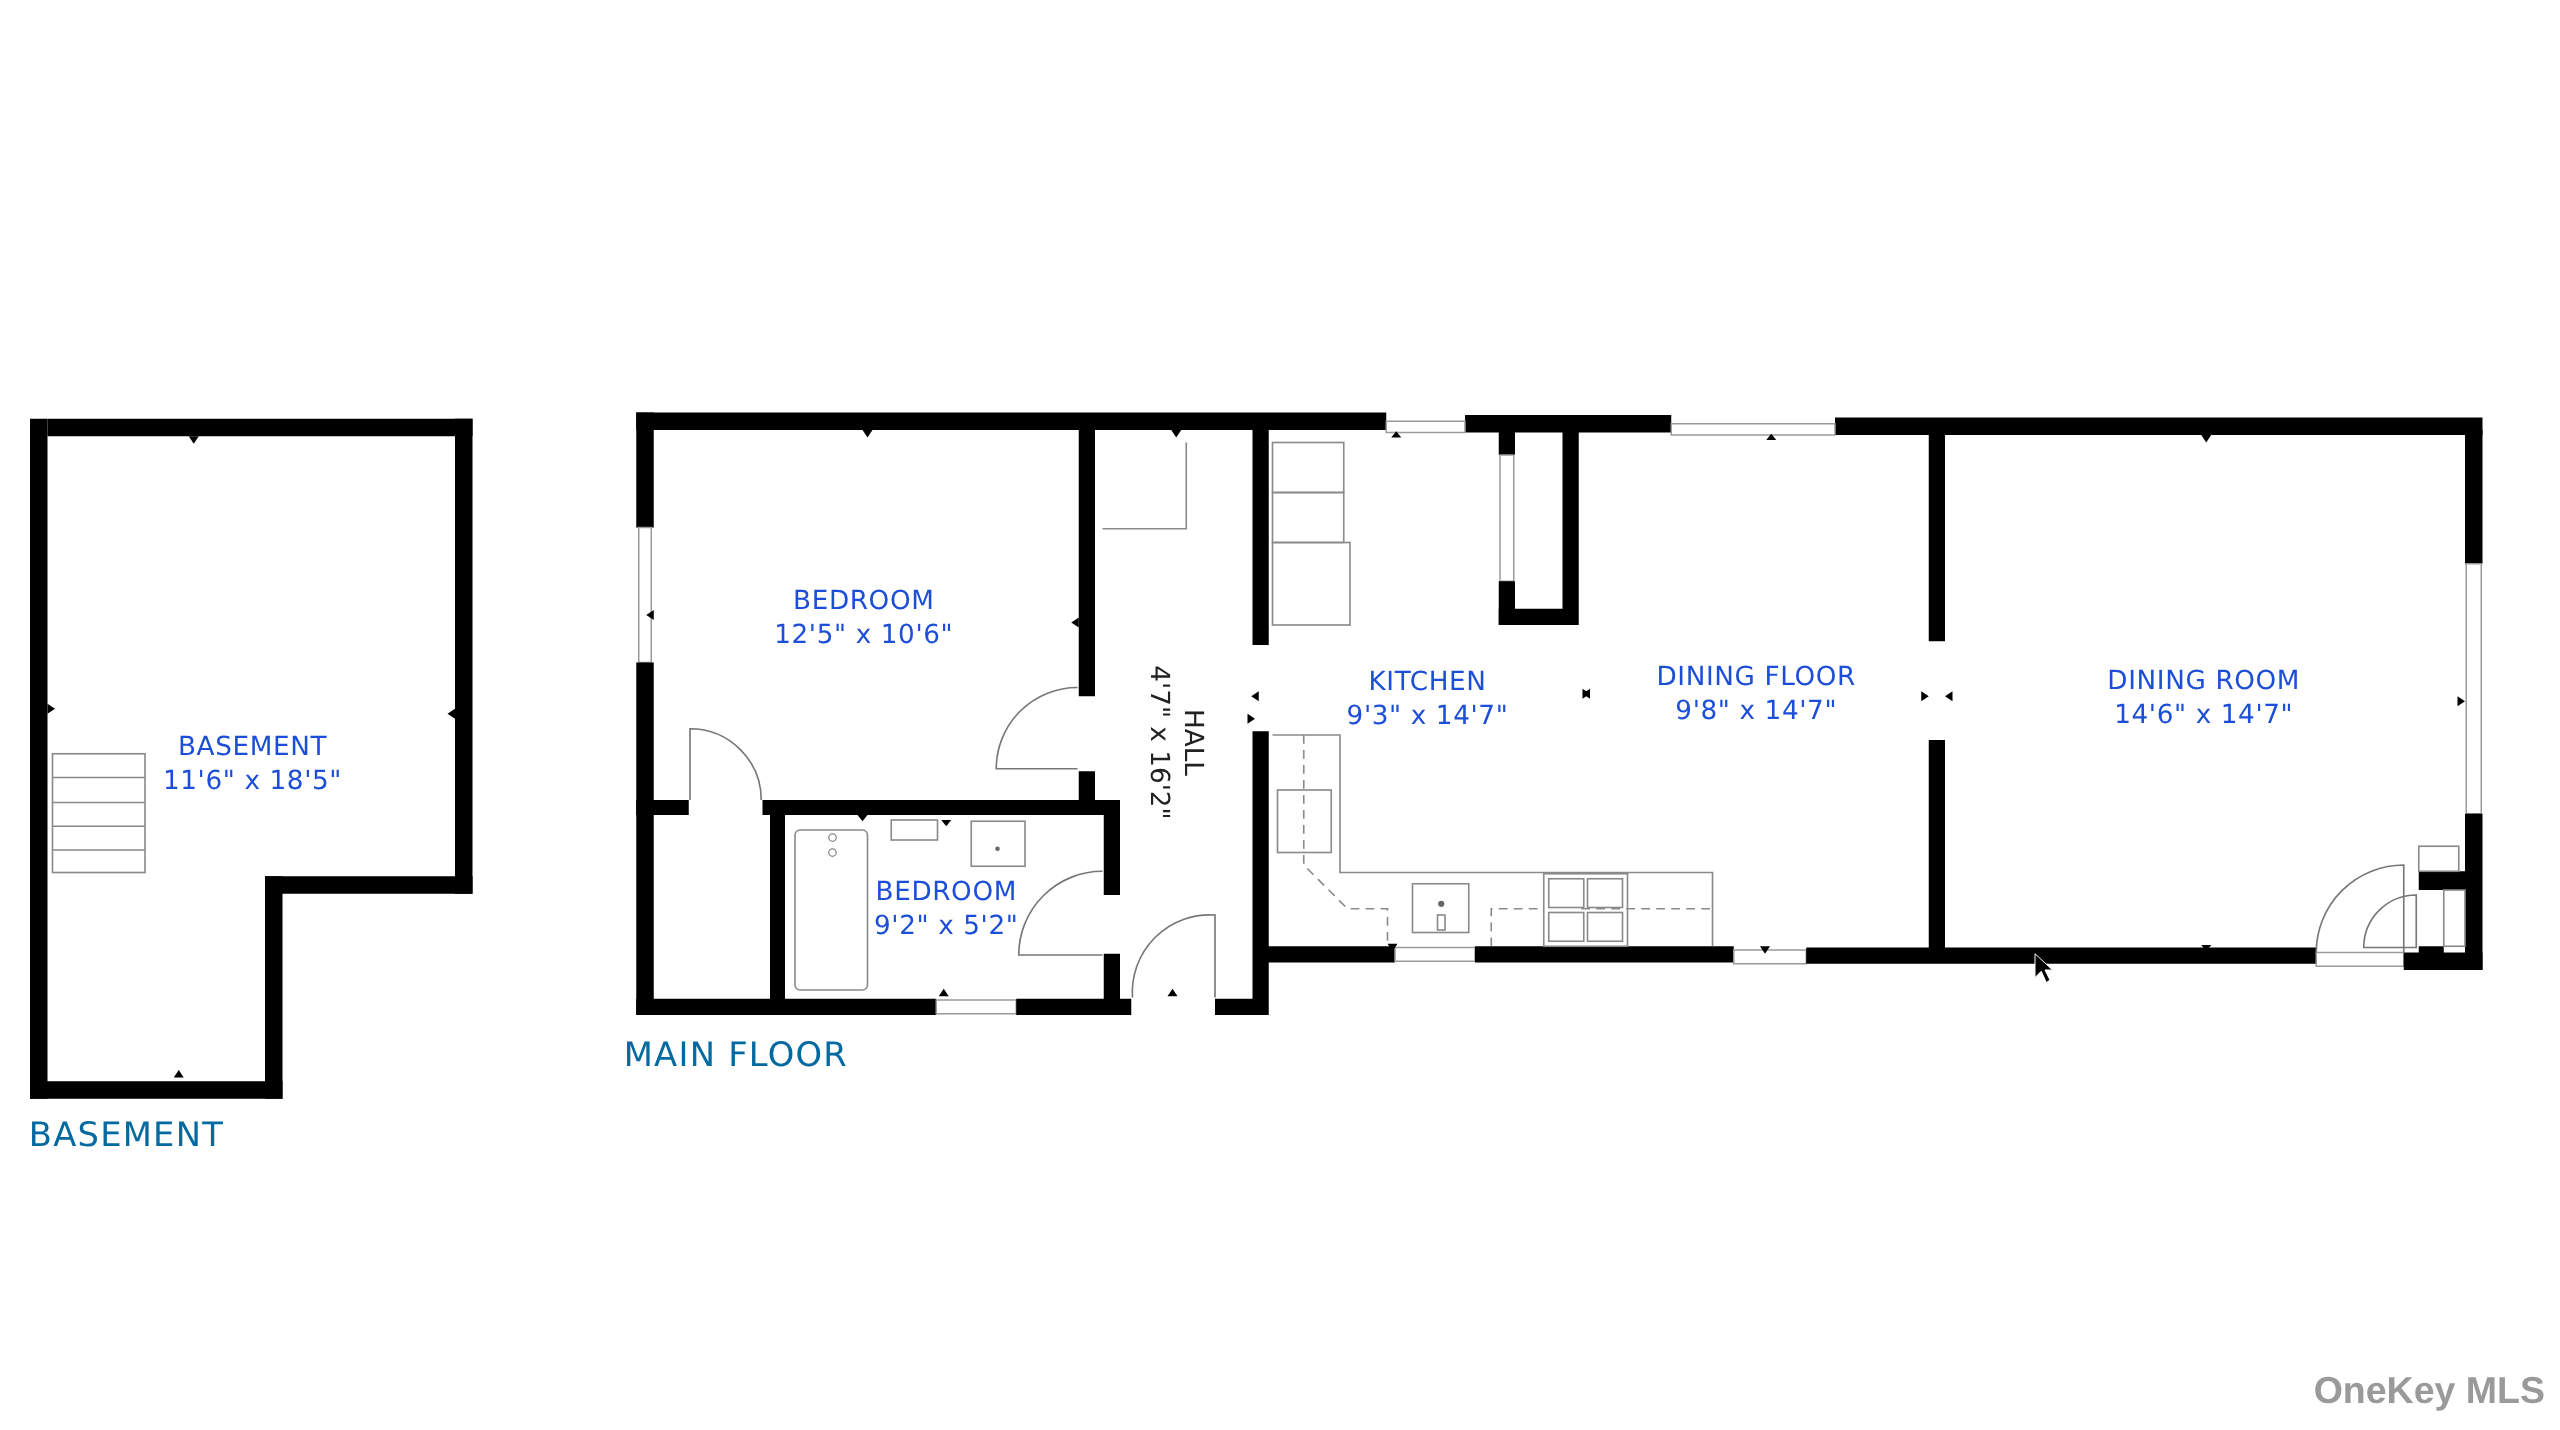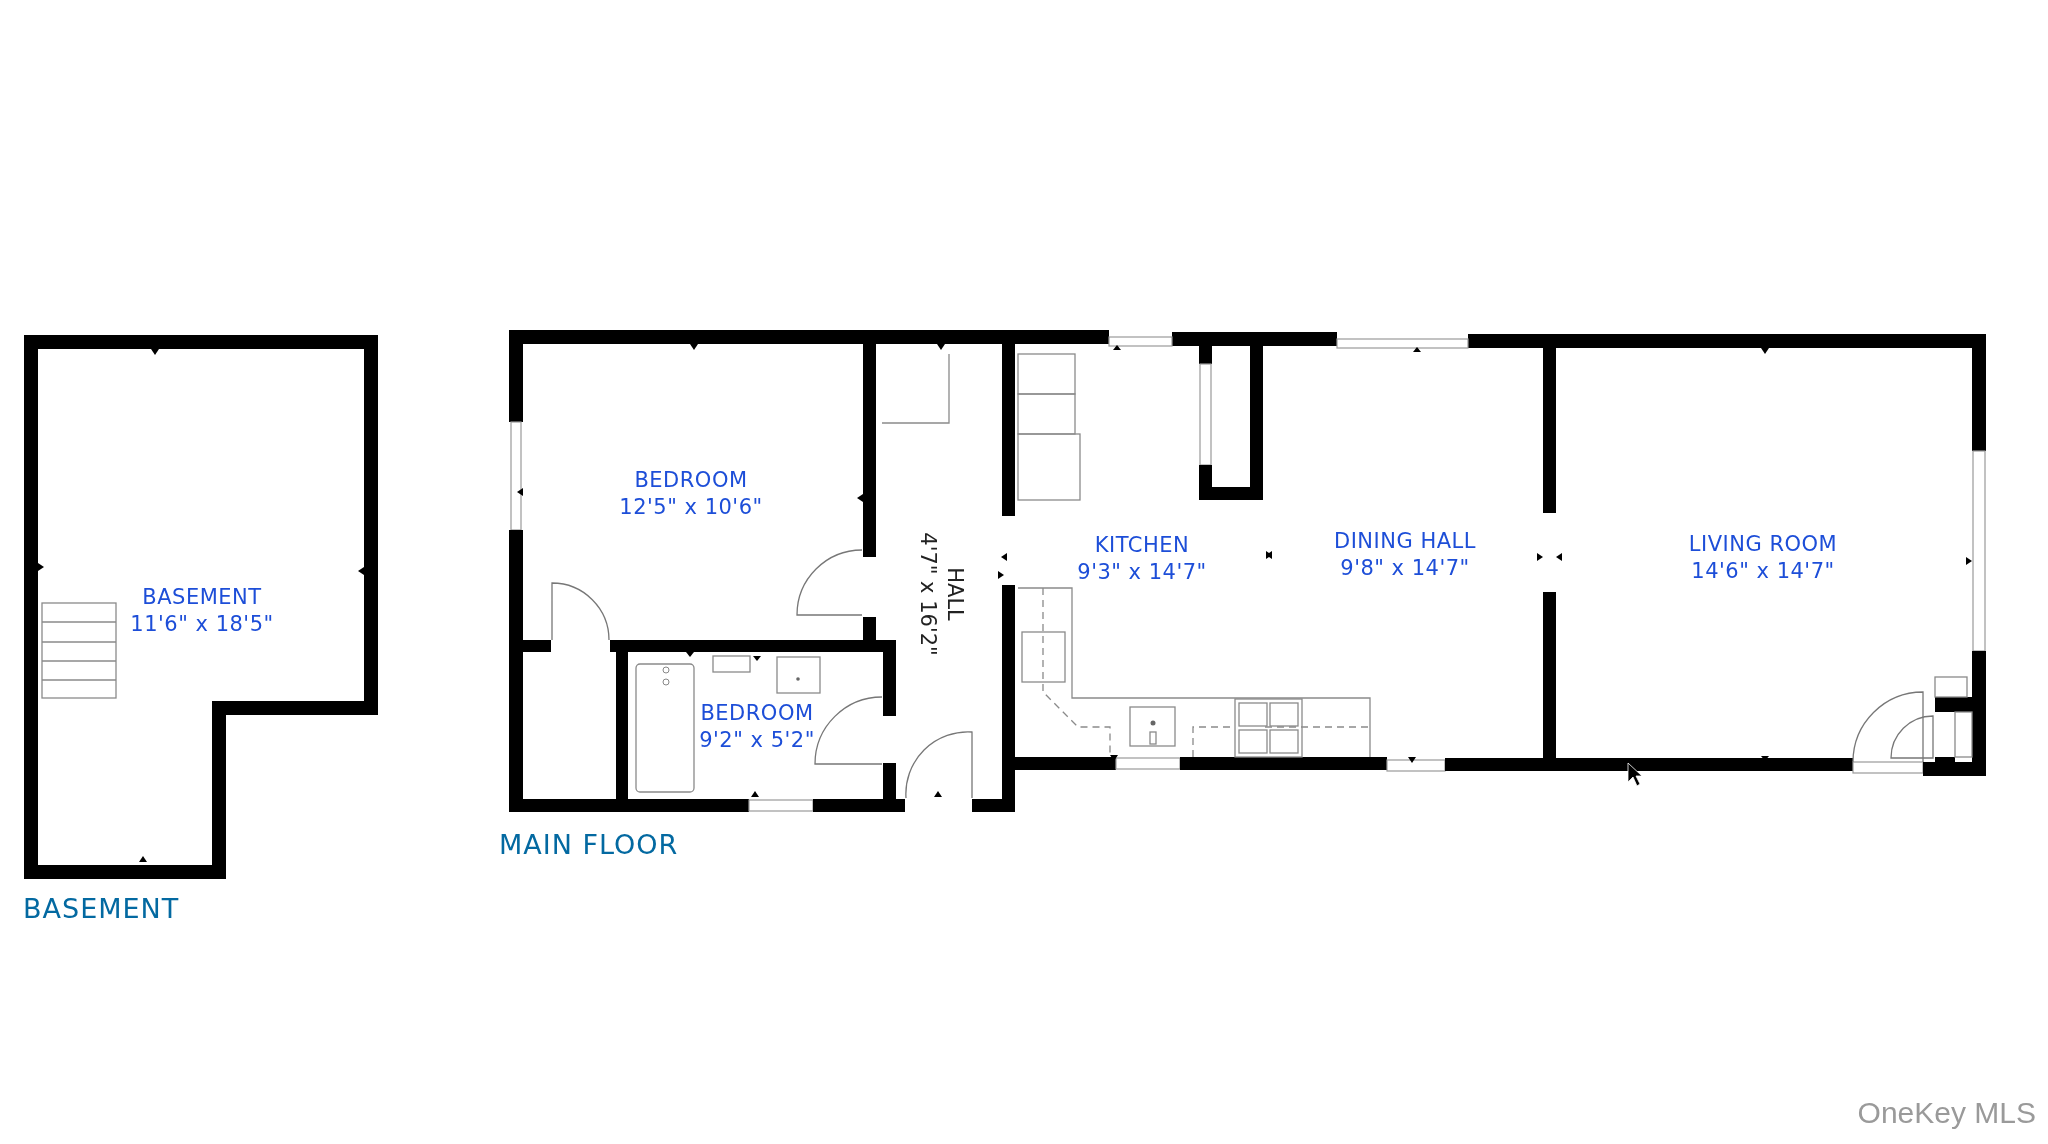--- a/index.html
+++ b/index.html
@@ -9,21 +9,21 @@
   .win { fill: #ffffff; stroke: #9a9a9a; stroke-width: 1.2; }
   .thin { fill: none; stroke: #8a8a8a; stroke-width: 1.3; }
   .dash { fill: none; stroke: #8a8a8a; stroke-width: 1.3; stroke-dasharray: 7 5; }
   .arc { fill: none; stroke: #777; stroke-width: 1.3; }
   .mark { fill: #000; }
   .lbl { position: absolute; color: #1d4ed8; text-align: center; white-space: nowrap; font-size: 21px; line-height: 27px; letter-spacing: 0.5px; }
   .lbl .n { display: block; }
   .lbl .d { display: block; }
   .floor-title { position: absolute; font-size: 27px; color: #0369a1; letter-spacing: 1px; }
   .hall-lbl { position: absolute; transform: rotate(90deg); transform-origin: center center; font-size: 21px; line-height: 27px; text-align: center; color: #222; white-space: nowrap; }
-  .watermark { position: absolute; right: 12px; bottom: 14px; font-family: "Liberation Sans", sans-serif; font-size: 30px; color: #9a9a9a; }
+  .watermark { position: absolute; right: 12px; bottom: 14px; font-family: "Liberation Sans", sans-serif; font-size: 30px; color: #9a9a9a; font-weight: bold; }
 </style>
 </head>
 <body>
 
 <svg class="plan" viewBox="0 0 2048 1144" xmlns="http://www.w3.org/2000/svg">
 
   <g>
     <rect class="wall" x="38" y="335" width="340" height="14"></rect>
     <rect class="wall" x="364" y="335" width="14" height="380"></rect>
     <rect class="wall" x="212" y="701" width="166" height="14"></rect>
@@ -197,25 +197,25 @@
   <span class="n">BEDROOM</span>
   <span class="d">9'2" x 5'2"</span>
 </div>
 
 <div class="lbl" style="left:1052px; top:532px; width:180px;">
   <span class="n">KITCHEN</span>
   <span class="d">9'3" x 14'7"</span>
 </div>
 
 <div class="lbl" style="left:1295px; top:528px; width:220px;">
-  <span class="n">DINING HALL</span>
+  <span class="n">DINING FLOOR</span>
   <span class="d">9'8" x 14'7"</span>
 </div>
 
 <div class="lbl" style="left:1653px; top:531px; width:220px;">
-  <span class="n">LIVING ROOM</span>
+  <span class="n">DINING ROOM</span>
   <span class="d">14'6" x 14'7"</span>
 </div>
 
 <div class="floor-title" style="left:23px; top:893px;">BASEMENT</div>
 <div class="floor-title" style="left:499px; top:829px;">MAIN FLOOR</div>
 
 <div class="watermark">OneKey MLS</div>
 
 </body></html>

